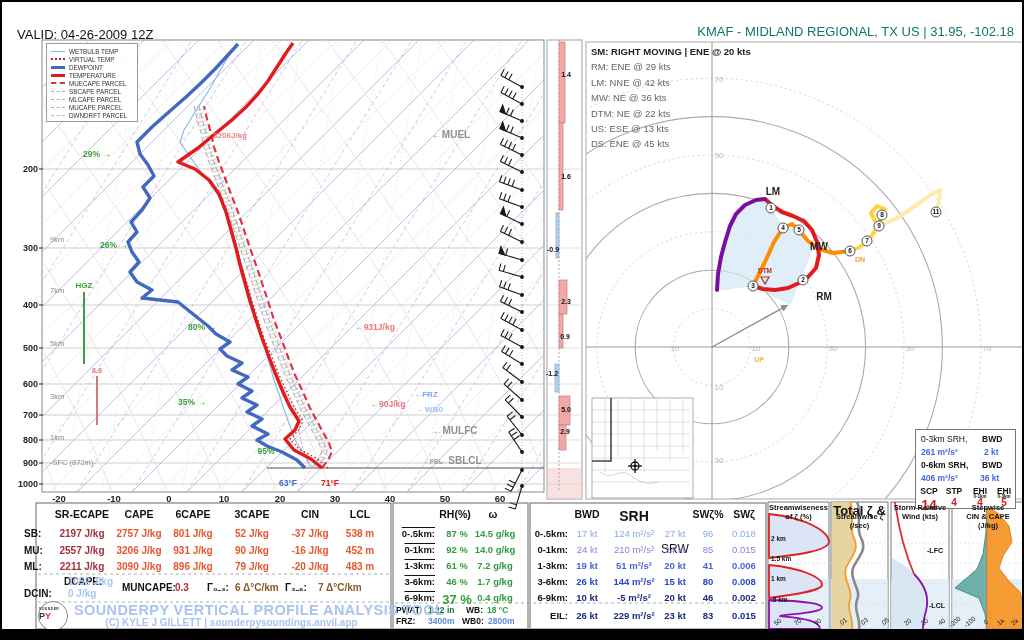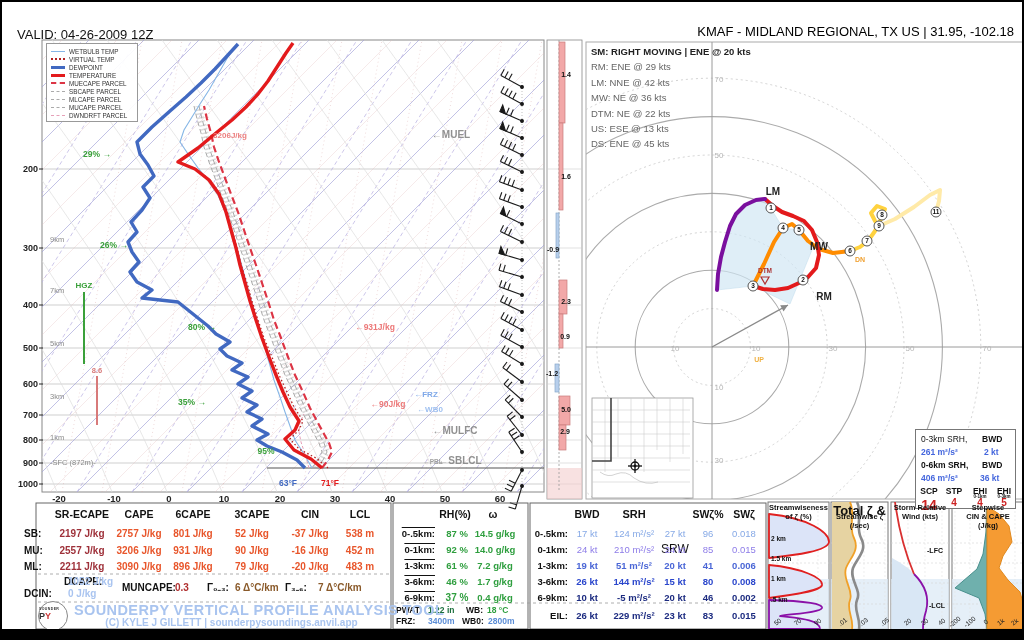--- a/index.html
+++ b/index.html
@@ -3,21 +3,21 @@
 <meta charset="utf-8">
 <style>
   html,body{margin:0;padding:0;background:#666;}
   #page{position:relative;width:1024px;height:640px;background:#fff;overflow:hidden;
         font-family:"Liberation Sans",sans-serif;border:2px solid #000;box-sizing:border-box;}
   .lbl{position:absolute;white-space:nowrap;line-height:1;}
   svg{position:absolute;left:0;top:0;}
   svg text{font-family:"Liberation Sans",sans-serif;}
   .hdr-title{position:absolute;left:15px;top:5px;font-size:19px;font-weight:bold;color:#000;letter-spacing:.3px;}
   .hdr-valid{position:absolute;left:15px;top:25px;font-size:13px;color:#111;}
-  .hdr-station{position:absolute;right:8px;top:22px;font-size:13px;color:#000000;}
+  .hdr-station{position:absolute;right:8px;top:22px;font-size:13px;color:#0f766e;}
   #legend{position:absolute;left:44px;top:41px;width:92px;border:1px solid #999;background:rgba(255,255,255,.92);padding:3px 2px 2px 4px;box-sizing:border-box;}
   .lg-row{display:flex;align-items:center;height:8px;}
   .lg-line{width:14px;margin-right:4px;flex:none;}
   .lg-txt{font-size:6.3px;color:#333;}
   #sm-block{position:absolute;left:589px;top:42px;}
   #srh-box{position:absolute;left:913px;top:427px;width:99px;height:78px;border:1.2px solid #777;background:#fff;}
   #footer-logo{position:absolute;left:36px;top:599px;width:28px;height:28px;border:1.5px solid #888;border-radius:50%;background:#fff;text-align:left;}
   .logo1{font-size:3.5px;font-weight:bold;color:#333;margin-top:5px;letter-spacing:.4px;}
   .logo2{font-size:9px;font-weight:bold;color:#333;line-height:10px;}
   .logo2 .y{color:#c33;}
@@ -601,34 +601,34 @@
       <div class="lbl ov" style="left: 433px; top: 543px; font-size: 9.5px; font-weight: bold; color: rgb(17, 17, 17); transform: translateX(-100%);">0-1km:</div>
       <div class="lbl" style="left: 455px; top: 543px; font-size: 9.5px; font-weight: bold; color: rgb(46, 158, 62); transform: translateX(-50%);">92 %</div>
       <div class="lbl" style="left: 493px; top: 543px; font-size: 9.5px; font-weight: bold; color: rgb(46, 158, 62); transform: translateX(-50%);">14.0 g/kg</div>
       <div class="lbl ov" style="left: 433px; top: 559px; font-size: 9.5px; font-weight: bold; color: rgb(17, 17, 17); transform: translateX(-100%);">1-3km:</div>
       <div class="lbl" style="left: 455px; top: 559px; font-size: 9.5px; font-weight: bold; color: rgb(46, 158, 62); transform: translateX(-50%);">61 %</div>
       <div class="lbl" style="left: 493px; top: 559px; font-size: 9.5px; font-weight: bold; color: rgb(46, 158, 62); transform: translateX(-50%);">7.2 g/kg</div>
       <div class="lbl ov" style="left: 433px; top: 575px; font-size: 9.5px; font-weight: bold; color: rgb(17, 17, 17); transform: translateX(-100%);">3-6km:</div>
       <div class="lbl" style="left: 455px; top: 575px; font-size: 9.5px; font-weight: bold; color: rgb(46, 158, 62); transform: translateX(-50%);">46 %</div>
       <div class="lbl" style="left: 493px; top: 575px; font-size: 9.5px; font-weight: bold; color: rgb(46, 158, 62); transform: translateX(-50%);">1.7 g/kg</div>
       <div class="lbl ov" style="left: 433px; top: 591px; font-size: 9.5px; font-weight: bold; color: rgb(17, 17, 17); transform: translateX(-100%);">6-9km:</div>
-      <div class="lbl" style="left: 455px; top: 591px; font-size: 10px; font-weight: bold; color: rgb(46, 158, 62); transform: translateX(-50%);">37 %</div>
+      <div class="lbl" style="left: 455px; top: 591px; font-size: 13px; font-weight: bold; color: rgb(46, 158, 62); transform: translateX(-50%);">37 %</div>
       <div class="lbl" style="left: 493px; top: 591px; font-size: 9.5px; font-weight: bold; color: rgb(46, 158, 62); transform: translateX(-50%);">0.4 g/kg</div>
       <div class="lbl" style="left: 394px; top: 604px; font-size: 8.5px; font-weight: bold; color: rgb(17, 17, 17);">PWAT:</div>
       <div class="lbl" style="left: 426px; top: 604px; font-size: 8.5px; font-weight: bold; color: rgb(26, 110, 60);">1.22 in</div>
       <div class="lbl" style="left: 464px; top: 604px; font-size: 8.5px; font-weight: bold; color: rgb(17, 17, 17);">WB:</div>
       <div class="lbl" style="left: 485px; top: 604px; font-size: 8.5px; font-weight: bold; color: rgb(46, 158, 62);">18 °C</div>
       <div class="lbl" style="left: 394px; top: 615px; font-size: 8.5px; font-weight: bold; color: rgb(17, 17, 17);">FRZ:</div>
       <div class="lbl" style="left: 426px; top: 615px; font-size: 8.5px; font-weight: bold; color: rgb(91, 141, 214);">3400m</div>
       <div class="lbl" style="left: 460px; top: 615px; font-size: 8.5px; font-weight: bold; color: rgb(17, 17, 17);">WB0:</div>
       <div class="lbl" style="left: 486px; top: 615px; font-size: 8.5px; font-weight: bold; color: rgb(91, 141, 214);">2800m</div>
     </div>
   <div id="kin">
       <div class="lbl" style="left: 585px; top: 507px; font-size: 10.5px; font-weight: bold; color: rgb(17, 17, 17); transform: translateX(-50%);">BWD</div>
-      <div class="lbl" style="left: 632px; top: 507px; font-size: 11px; font-weight: bold; color: rgb(17, 17, 17); transform: translateX(-50%);">SRH</div>
+      <div class="lbl" style="left: 632px; top: 507px; font-size: 14px; font-weight: bold; color: rgb(17, 17, 17); transform: translateX(-50%);">SRH</div>
       <div class="lbl" style="left: 673px; top: 507px; font-size: 12px; font-weight: normal; color: rgb(17, 17, 17); transform: translateX(-50%); margin-top: 34px;">SRW</div>
       <div class="lbl" style="left: 706px; top: 507px; font-size: 10.5px; font-weight: bold; color: rgb(17, 17, 17); transform: translateX(-50%);">SWζ%</div>
       <div class="lbl" style="left: 742px; top: 507px; font-size: 10.5px; font-weight: bold; color: rgb(17, 17, 17); transform: translateX(-50%);">SWζ</div>
       <div class="lbl" style="left: 566px; top: 527px; font-size: 9.5px; font-weight: bold; color: rgb(17, 17, 17); transform: translateX(-100%);">0-.5km:</div>
       <div class="lbl" style="left: 585px; top: 527px; font-size: 9.5px; font-weight: 400; color: rgb(134, 169, 230); transform: translateX(-50%);">17 kt</div>
       <div class="lbl" style="left: 632px; top: 527px; font-size: 9.5px; font-weight: 400; color: rgb(134, 169, 230); transform: translateX(-50%);">124 m²/s²</div>
       <div class="lbl" style="left: 673px; top: 527px; font-size: 9.5px; font-weight: 400; color: rgb(134, 169, 230); transform: translateX(-50%);">27 kt</div>
       <div class="lbl" style="left: 706px; top: 527px; font-size: 9.5px; font-weight: 400; color: rgb(134, 169, 230); transform: translateX(-50%);">96</div>
       <div class="lbl" style="left: 742px; top: 527px; font-size: 9.5px; font-weight: 400; color: rgb(134, 169, 230); transform: translateX(-50%);">0.018</div>
       <div class="lbl" style="left: 566px; top: 543px; font-size: 9.5px; font-weight: bold; color: rgb(17, 17, 17); transform: translateX(-100%);">0-1km:</div>

